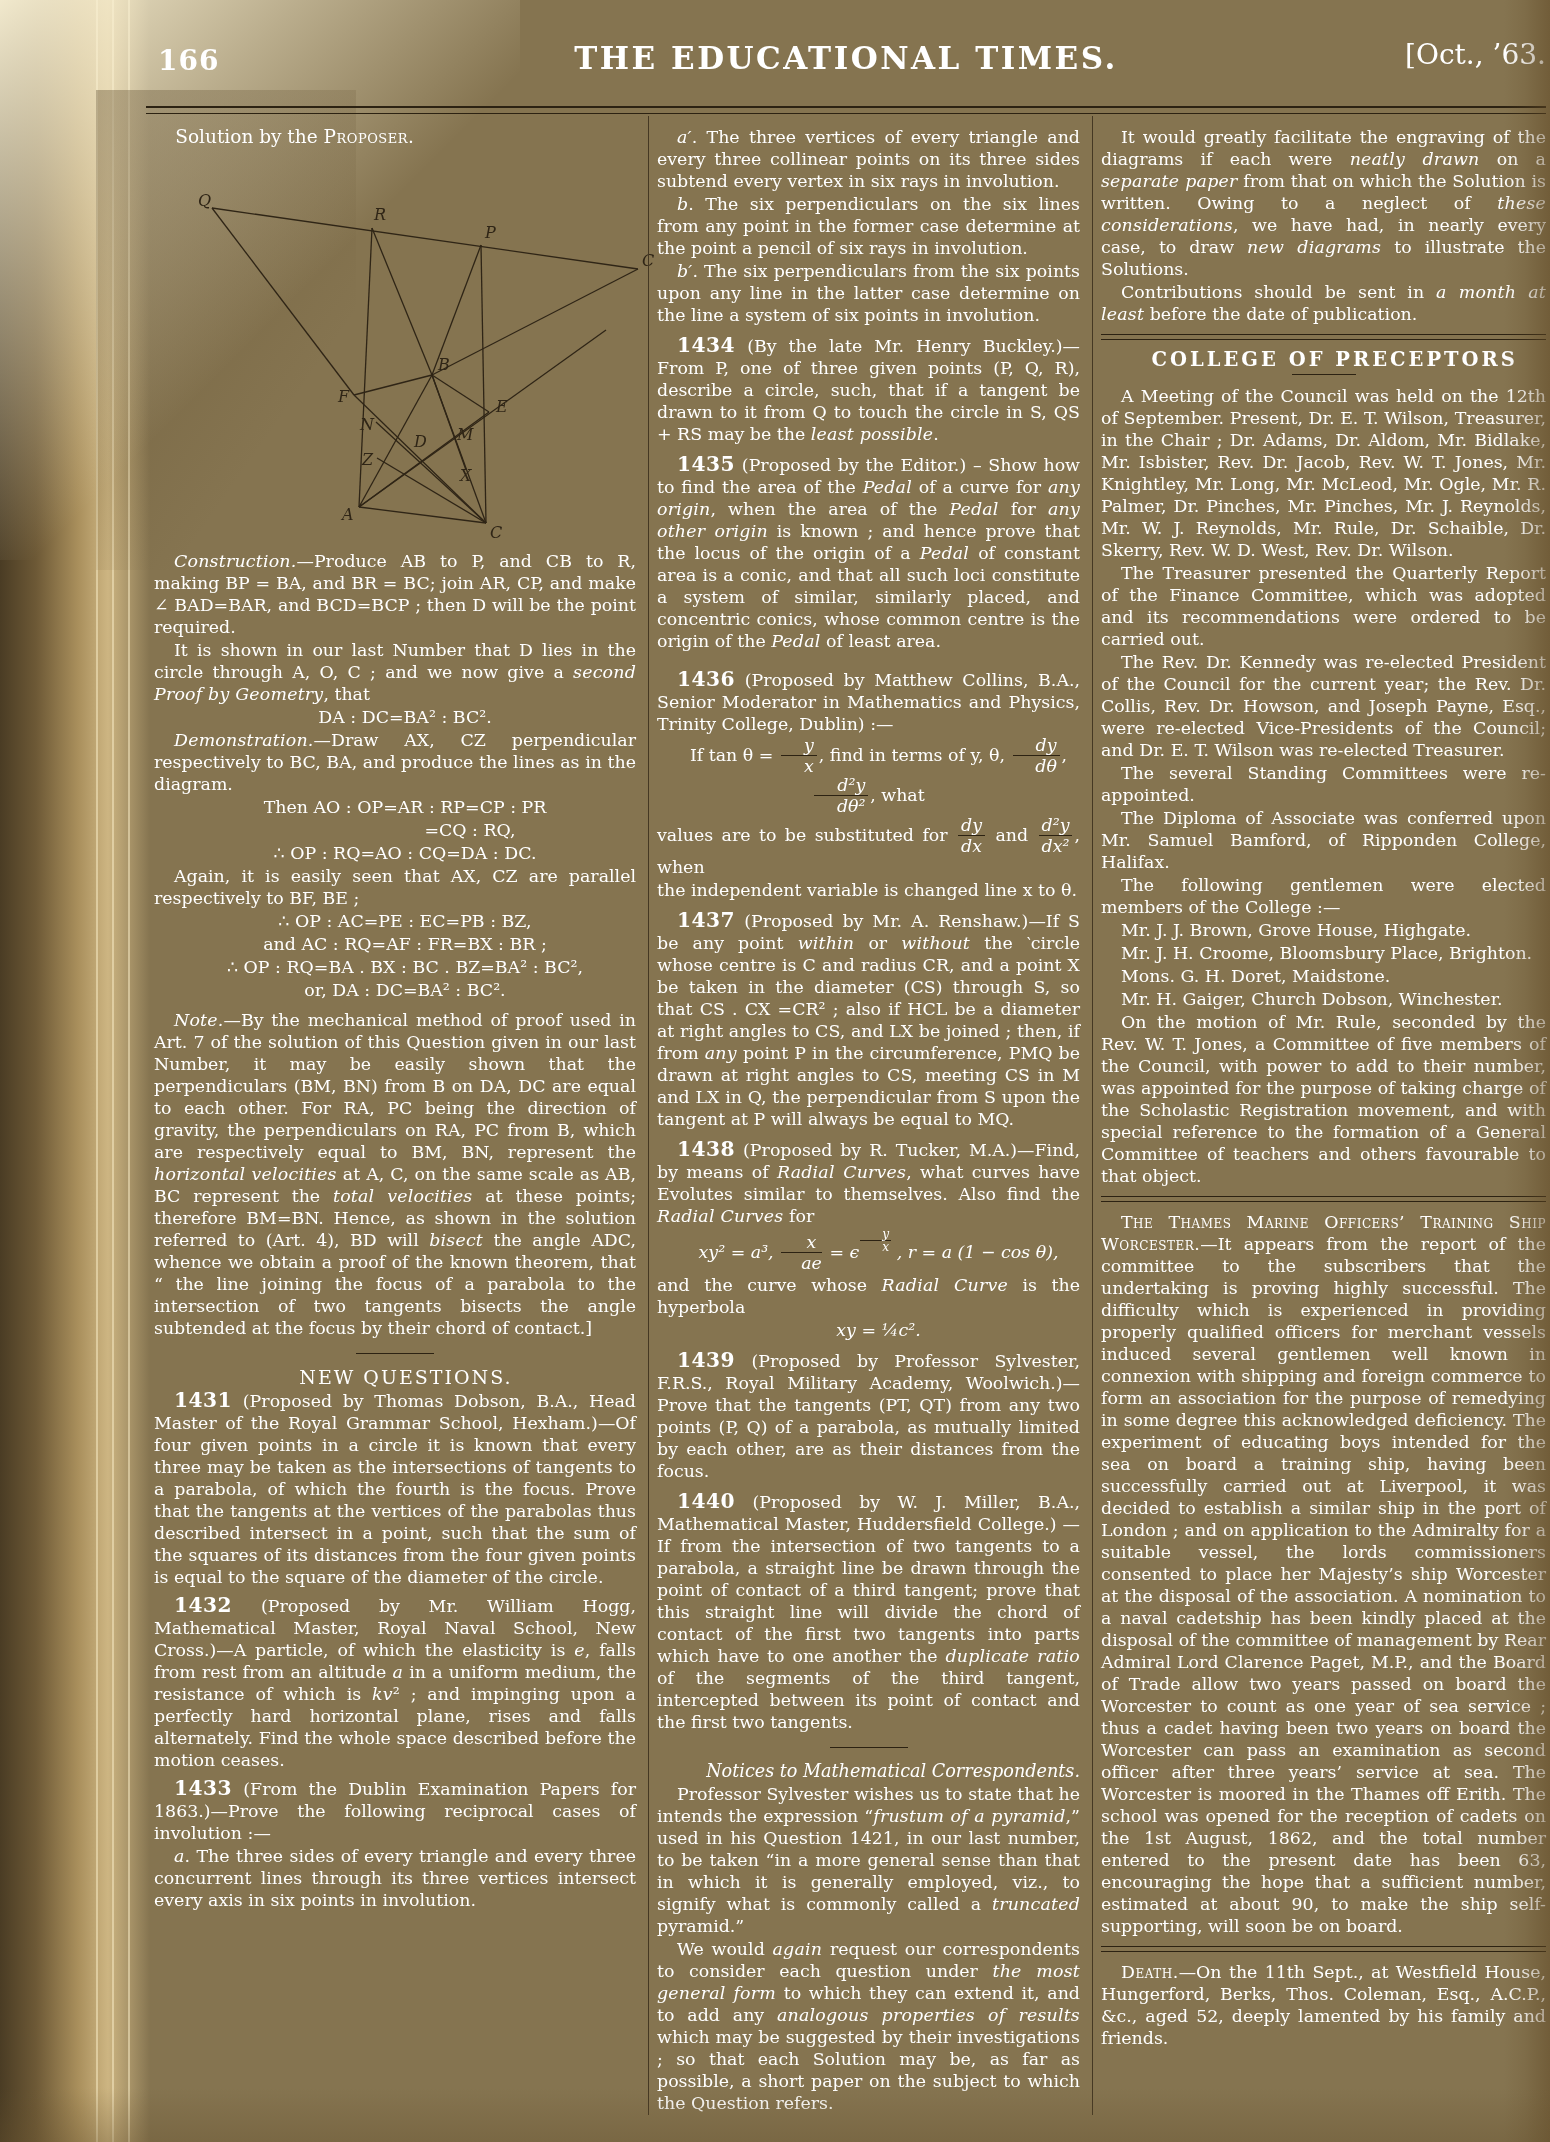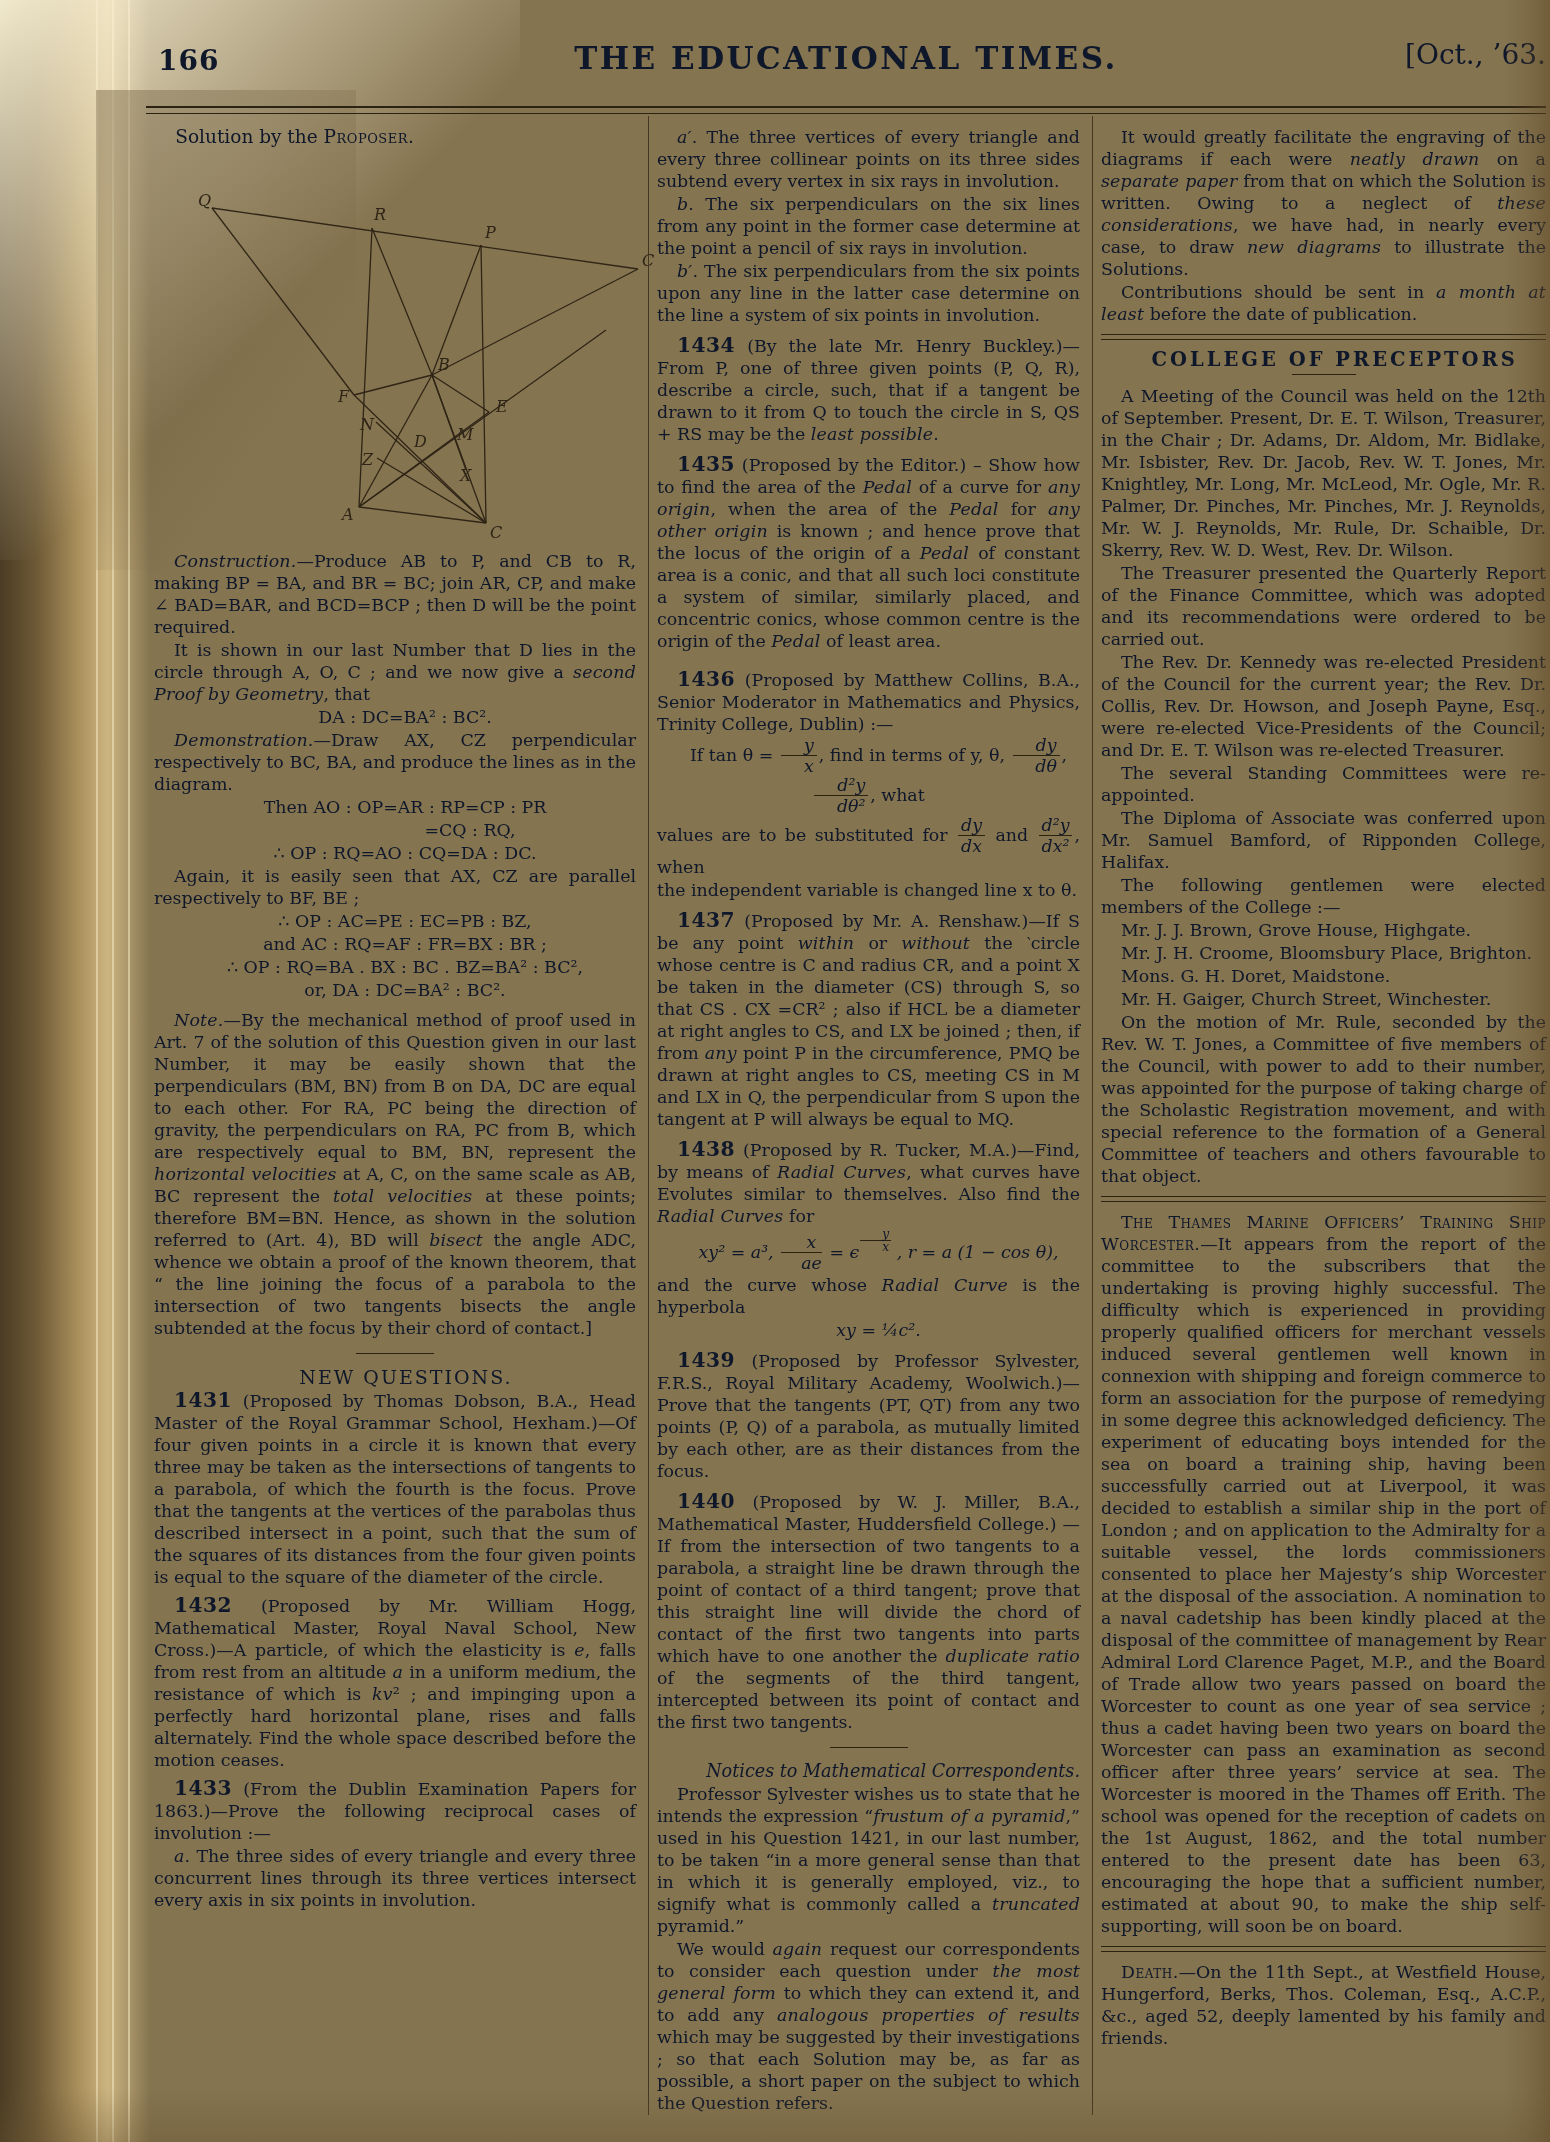--- a/index.html
+++ b/index.html
@@ -1,17 +1,17 @@
 <!DOCTYPE html>
 <html><head>
 <meta charset="utf-8">
 <style>
   html,body{margin:0;padding:0;background:#857450;}
   .page{position:relative;width:1550px;height:2142px;overflow:hidden;
-    font-family:"DejaVu Serif","Liberation Serif",serif;color:#0f172a;
+    font-family:"DejaVu Serif","Liberation Serif",serif;color:#ffffff;
     background:
       linear-gradient(110deg, rgba(120,95,55,0.55) 0px, rgba(120,95,55,0.25) 60px, rgba(233,216,170,0) 150px),
       linear-gradient(250deg, rgba(120,90,45,0.45) 0px, rgba(150,120,70,0.18) 40px, rgba(233,216,170,0) 120px),
       linear-gradient(160deg, #f0e3bd 0%, #e9d8ab 30%, #e6d3a3 60%, #dfc astype 100%),
       #e8d6a8;}
   .corner-light{position:absolute;left:0;top:0;width:520px;height:560px;pointer-events:none;
     background:linear-gradient(135deg, rgba(250,242,214,0.95) 0%, rgba(250,242,214,0.45) 28%, rgba(250,242,214,0) 55%);}
   .gutter{position:absolute;left:0;top:0;width:150px;height:2142px;pointer-events:none;
     background:linear-gradient(90deg,#4a3c24 0%,#6d5936 24%,#a98f5c 52%,#cdb582 72%,rgba(232,214,168,0) 100%);}
   .gutter .edgeline{position:absolute;top:0;height:100%;width:2px;background:rgba(245,233,195,0.55);}
@@ -190,21 +190,21 @@
 
         <p class="p">A Meeting of the Council was held on the 12th of September.  Present, Dr. E. T. Wilson, Treasurer, in the Chair ; Dr. Adams, Dr. Aldom, Mr. Bidlake, Mr. Isbister, Rev. Dr. Jacob, Rev. W. T. Jones, Mr. Knightley, Mr. Long, Mr. McLeod, Mr. Ogle, Mr. R. Palmer, Dr. Pinches, Mr. Pinches, Mr. J. Reynolds, Mr. W. J. Reynolds, Mr. Rule, Dr. Schaible, Dr. Skerry, Rev. W. D. West, Rev. Dr. Wilson.</p>
         <p class="p">The Treasurer presented the Quarterly Report of the Finance Committee, which was adopted and its recommendations were ordered to be carried out.</p>
         <p class="p">The Rev. Dr. Kennedy was re-elected President of the Council for the current year; the Rev. Dr. Collis, Rev. Dr. Howson, and Joseph Payne, Esq., were re-elected Vice-Presidents of the Council; and Dr. E. T. Wilson was re-elected Treasurer.</p>
         <p class="p">The several Standing Committees were re-appointed.</p>
         <p class="p">The Diploma of Associate was conferred upon Mr. Samuel Bamford, of Ripponden College, Halifax.</p>
         <p class="p">The following gentlemen were elected members of the College :—</p>
         <p class="p">Mr. J. J. Brown, Grove House, Highgate.</p>
         <p class="p">Mr. J. H. Croome, Bloomsbury Place, Brighton.</p>
         <p class="p">Mons. G. H. Doret, Maidstone.</p>
-        <p class="p">Mr. H. Gaiger, Church Street, Winchester.</p>
+        <p class="p">Mr. H. Gaiger, Church Dobson, Winchester.</p>
         <p class="p">On the motion of Mr. Rule, seconded by the Rev. W. T. Jones, a Committee of five members of the Council, with power to add to their number, was appointed for the purpose of taking charge of the Scholastic Registration movement, and with special reference to the formation of a General Committee of teachers and others favourable to that object.</p>
 
         <div class="dbl"></div>
         <p class="p"><span class="sc">The Thames Marine Officers’ Training Ship Worcester.</span>—It appears from the report of the committee to the subscribers that the undertaking is proving highly successful. The difficulty which is experienced in providing properly qualified officers for merchant vessels induced several gentlemen well known in connexion with shipping and foreign commerce to form an association for the purpose of remedying in some degree this acknowledged deficiency. The experiment of educating boys intended for the sea on board a training ship, having been successfully carried out at Liverpool, it was decided to establish a similar ship in the port of London ; and on application to the Admiralty for a suitable vessel, the lords commissioners consented to place her Majesty’s ship Worcester at the disposal of the association.  A nomination to a naval cadetship has been kindly placed at the disposal of the committee of management by Rear Admiral Lord Clarence Paget, M.P., and the Board of Trade allow two years passed on board the Worcester to count as one year of sea service ; thus a cadet having been two years on board the Worcester can pass an examination as second officer after three years’ service at sea.  The Worcester is moored in the Thames off Erith.  The school was opened for the reception of cadets on the 1st August, 1862, and the total number entered to the present date has been 63, encouraging the hope that a sufficient number, estimated at about 90, to make the ship self-supporting, will soon be on board.</p>
 
         <div class="dbl"></div>
         <p class="p"><span class="sc">Death.</span>—On the 11th Sept., at Westfield House, Hungerford, Berks, Thos. Coleman, Esq., A.C.P., &amp;c., aged 52, deeply lamented by his family and friends.</p>
       </div>
 
     </div>

